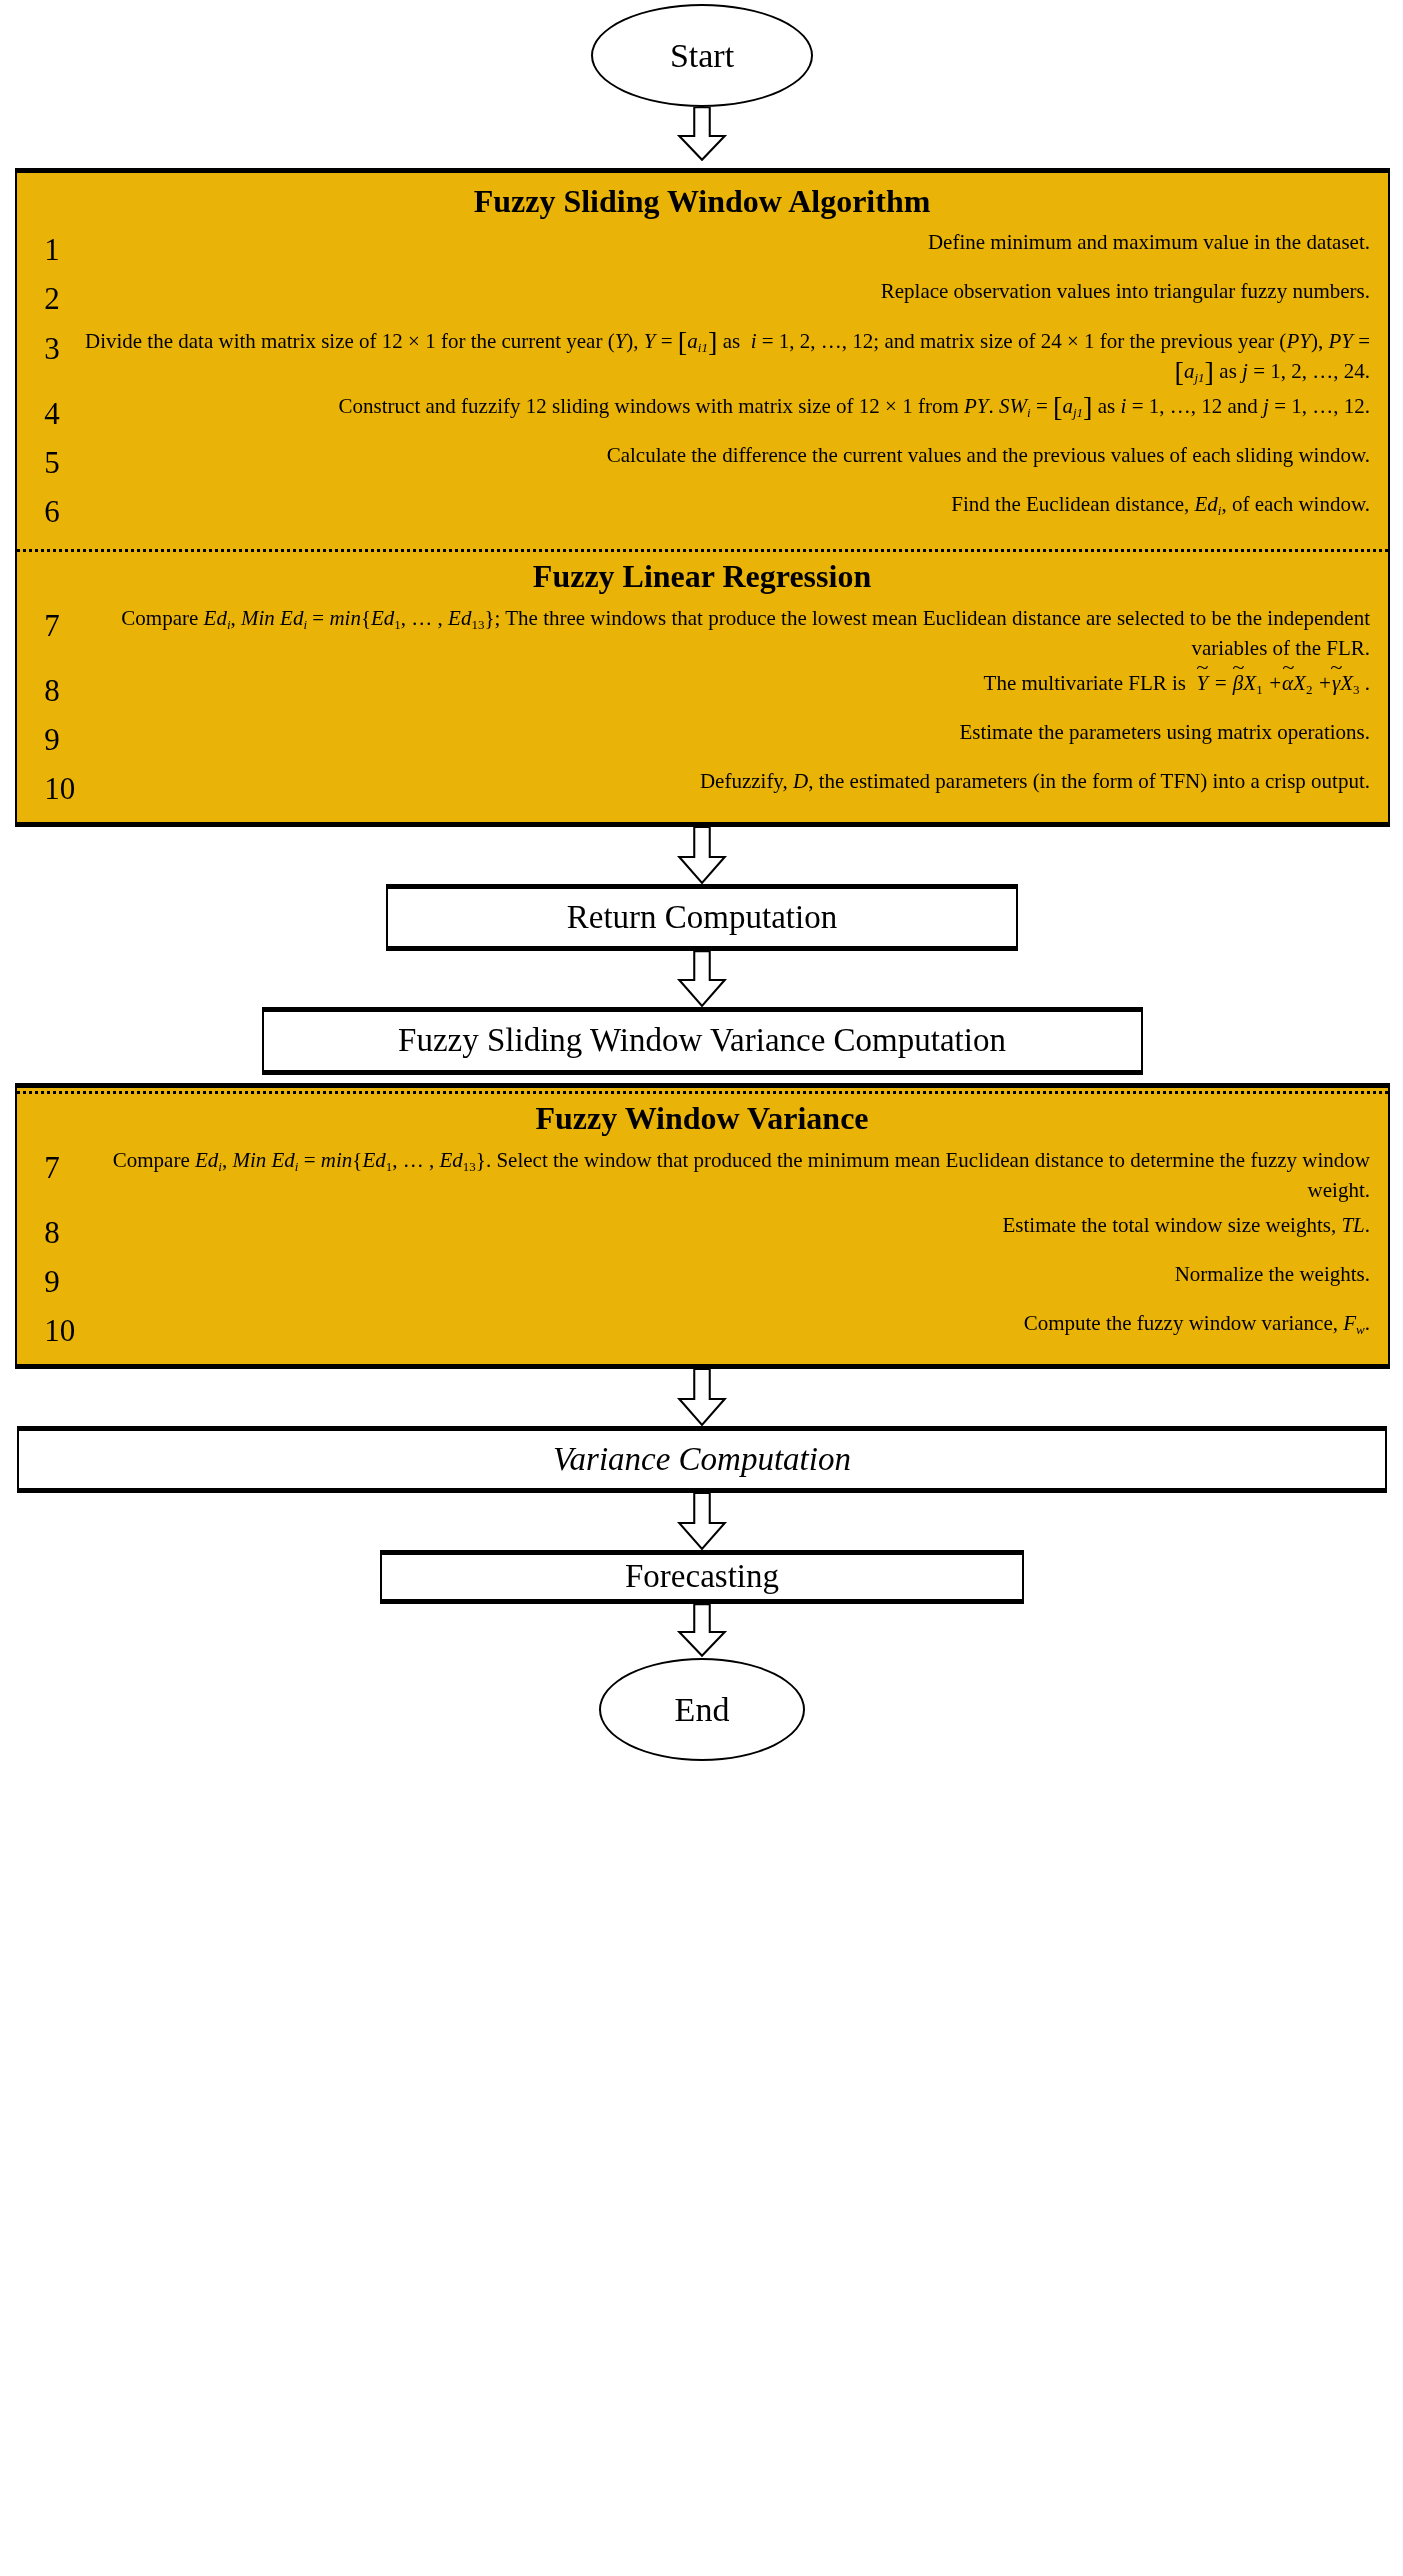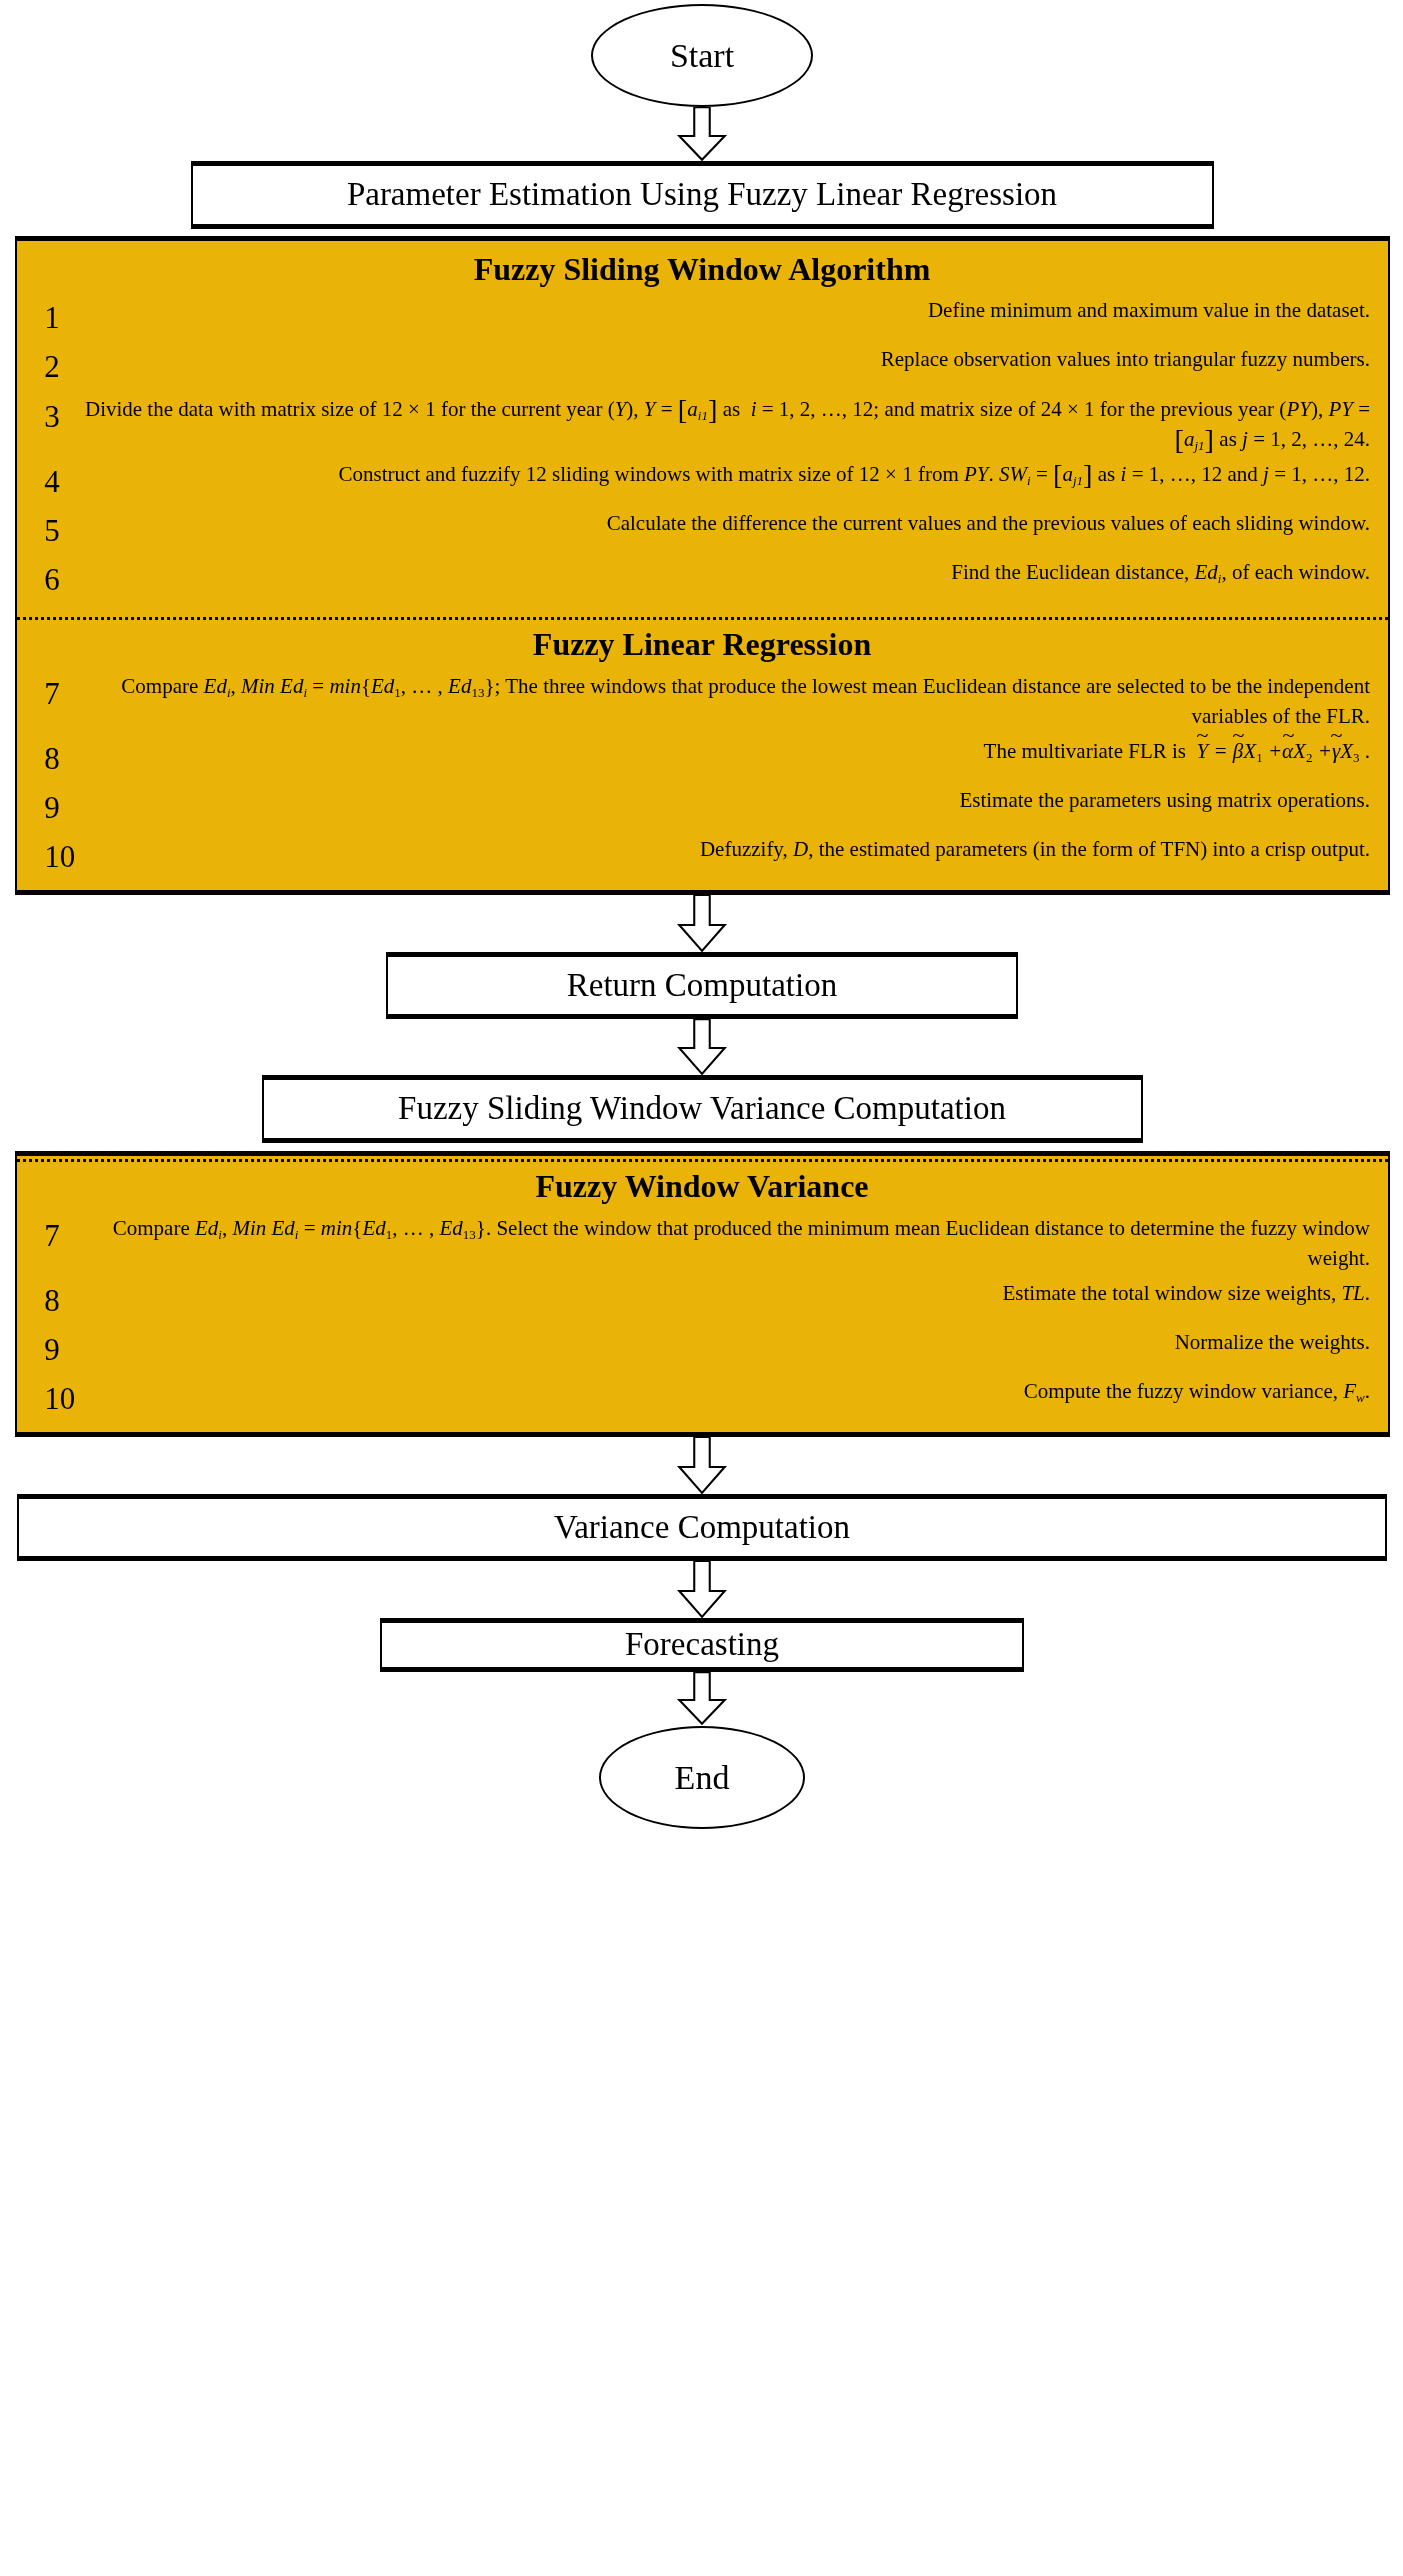--- a/index.html
+++ b/index.html
@@ -114,23 +114,20 @@
   <div class="terminator" style="width:222px;height:103px;margin-top:4.1px;font-family:Liberation Serif, serif;">
     <span class="t-label">Start</span>
   </div>
 
   <div class="arrow" style="height:54px;">
     <svg width="62" height="54" viewBox="0 0 120 104">
       <polygon points="45,0 75,0 75,56 104,56 60,102 16,56 45,56" fill="#ffffff" stroke="#000000" stroke-width="4"></polygon>
     </svg>
   </div>
 
-  <div class="box" style="width:1023px;height:68px;">
-    <span class="b-label">Parameter Estimation Using Fuzzy Linear Regression</span>
-  </div>
 
   <div class="spacer-4"></div>
 
   <div class="panel" style="margin-top:5.2px;">
 
     <div class="panel-title">Fuzzy Sliding Window Algorithm</div>
 
     <div class="steps">
 
       <div class="step">
@@ -252,21 +249,21 @@
 
     </div>
   </div>
 
   <div class="arrow" style="height:57px;">
     <svg width="62" height="57" viewBox="0 0 120 110">
       <polygon points="45,0 75,0 75,58 104,58 60,108 16,58 45,58" fill="#ffffff" stroke="#000000" stroke-width="4"></polygon>
     </svg>
   </div>
 
-  <div class="box" style="width:1370px;height:67px;">
+  <div class="box" style="width:1370px;height:67px;font-style:italic;">
     <span class="b-label">Variance Computation</span>
   </div>
 
   <div class="arrow" style="height:57px;">
     <svg width="62" height="57" viewBox="0 0 120 110">
       <polygon points="45,0 75,0 75,58 104,58 60,108 16,58 45,58" fill="#ffffff" stroke="#000000" stroke-width="4"></polygon>
     </svg>
   </div>
 
   <div class="box" style="width:644px;height:54px;">

